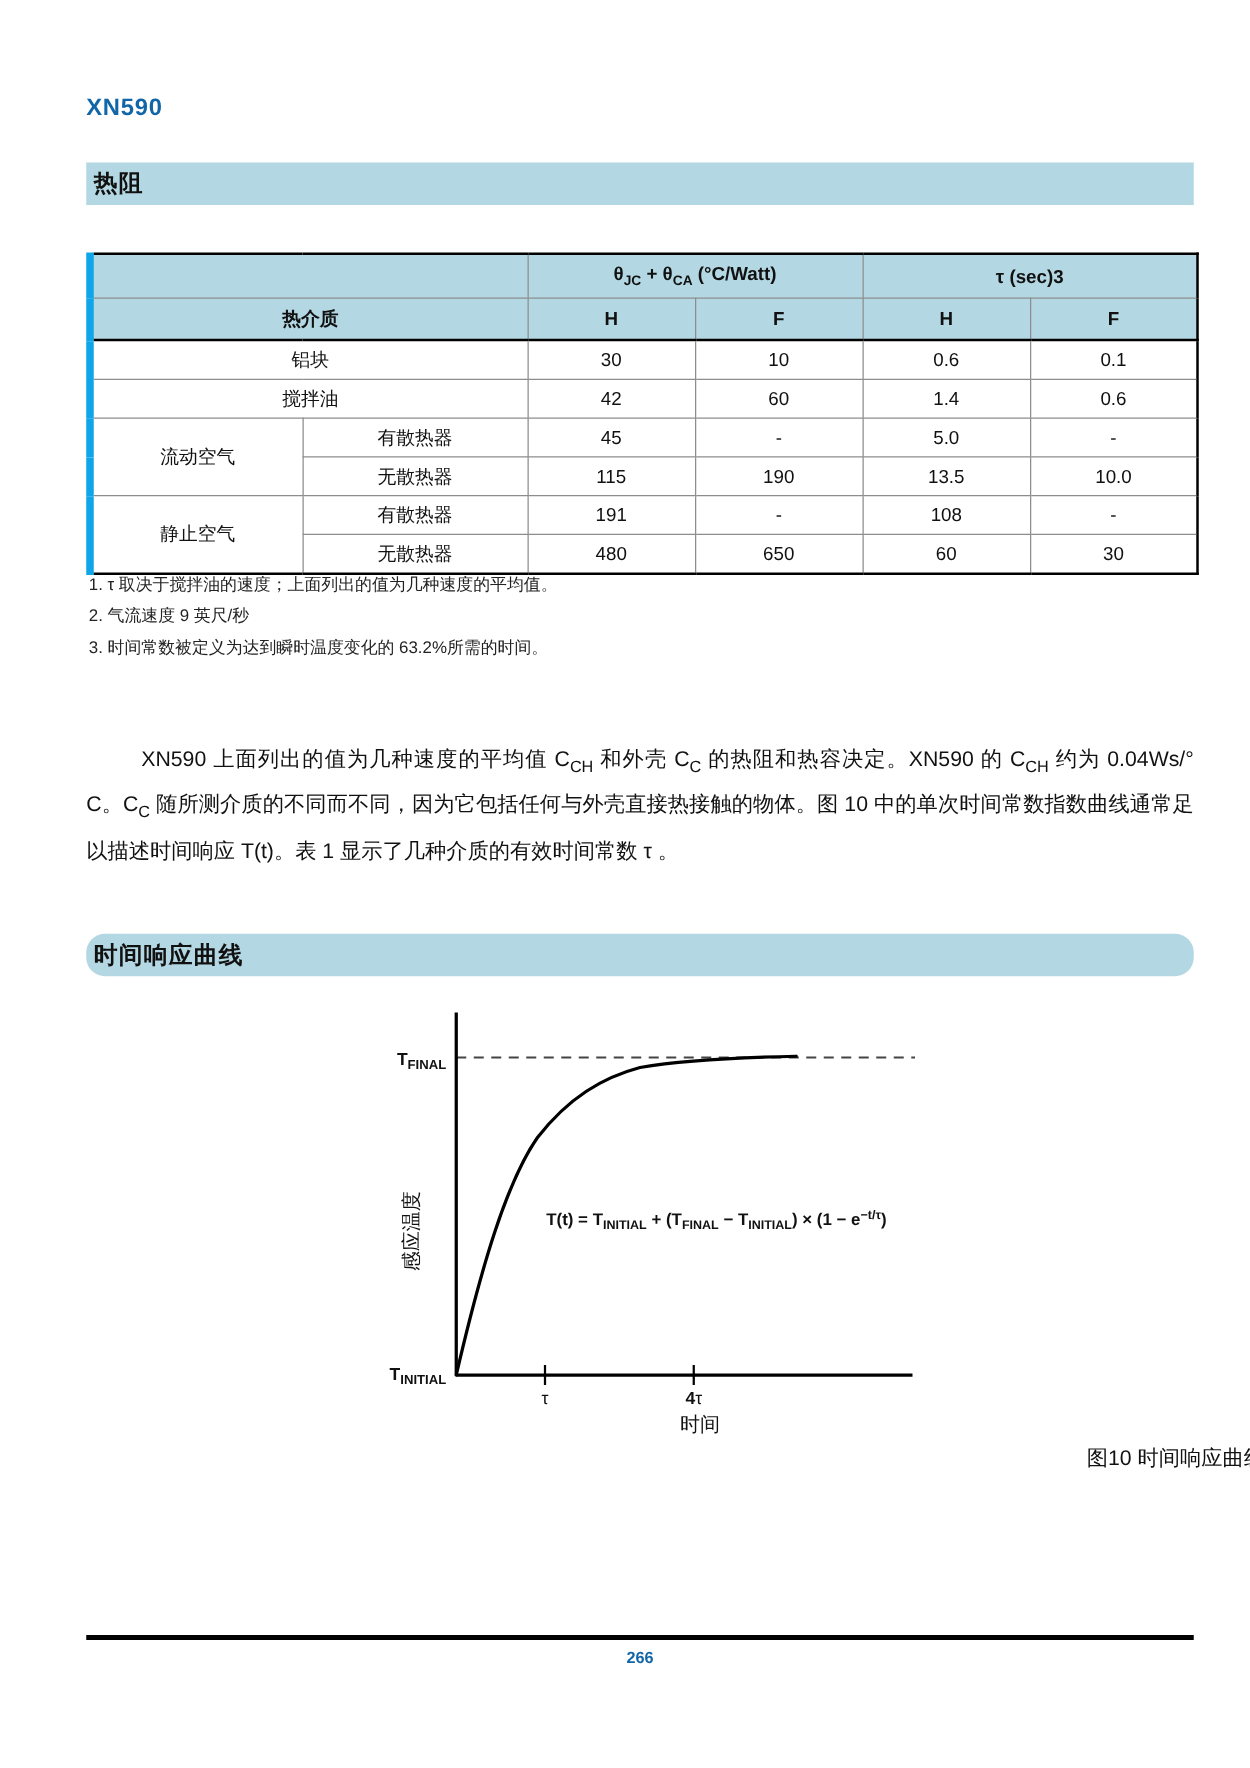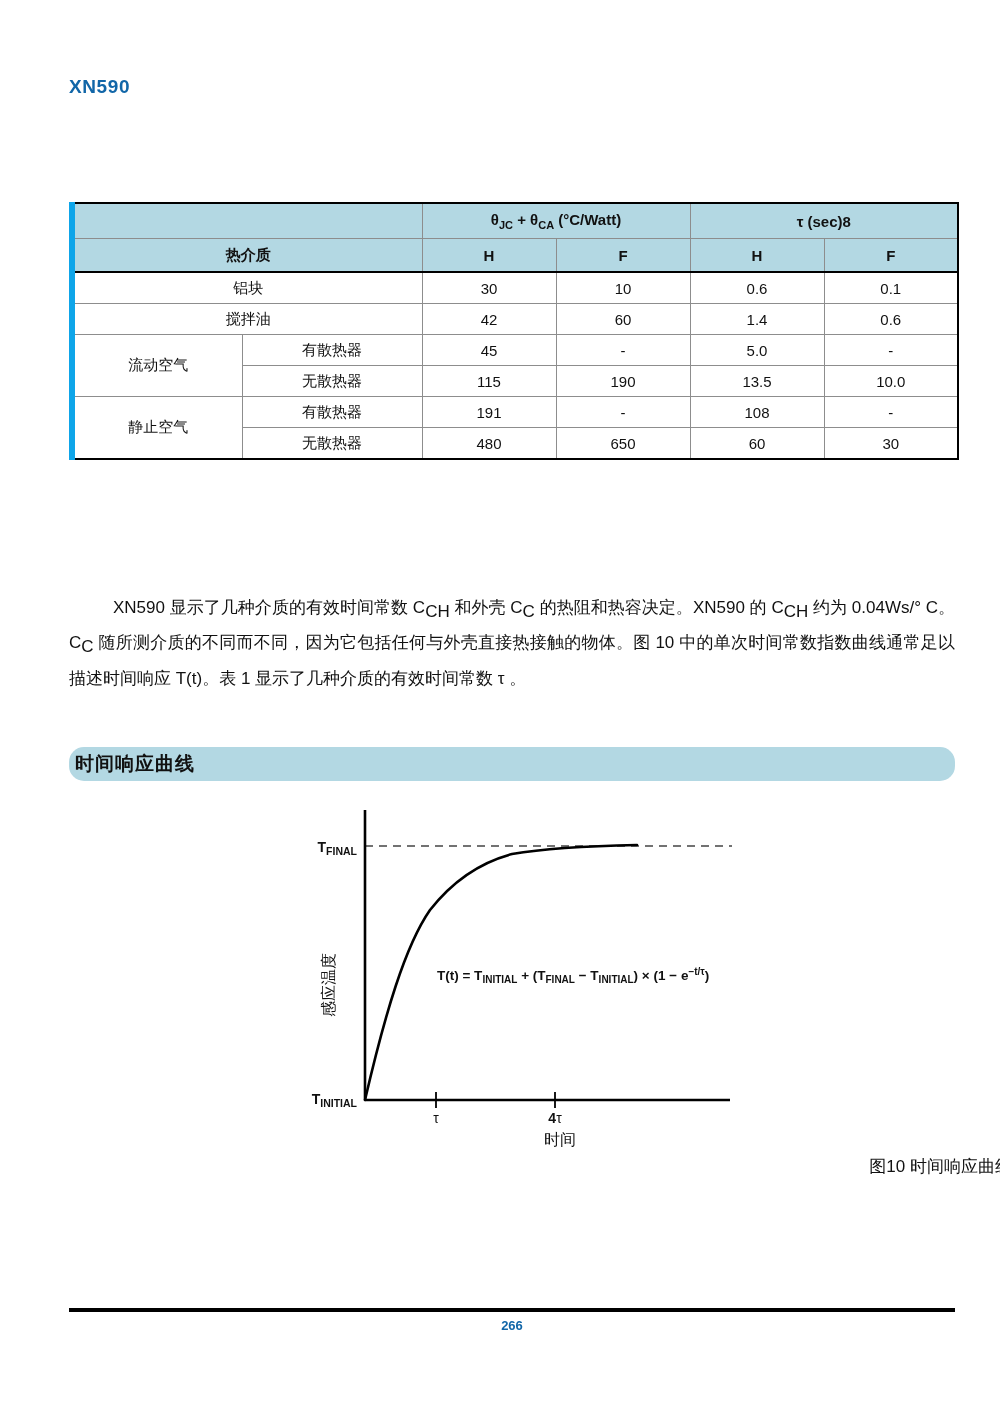--- a/index.html
+++ b/index.html
@@ -111,21 +111,21 @@
     position: absolute;
     left: 57px;
     top: 592px;
     width: 886px;
     font-size: 17px;
     line-height: 31px;
     color: #111111;
     text-align: justify;
     text-indent: 44px;
   }
-  .body-para .sb { font-size: 17px; vertical-align: sub; }
+  .body-para .sb { font-size: 13px; vertical-align: sub; }
 
   
   .figure {
     position: absolute;
     left: 0;
     top: 800px;
     width: 1000px;
     height: 400px;
   }
   .fig-caption {
@@ -158,38 +158,41 @@
     color: #1166a8;
   }
 </style>
 </head>
 <body>
 
 <div class="page">
 
   <div class="doc-title">XN590</div>
 
+  <div class="section-bar" id="bar-thermal">
+    <span class="section-title">热阻</span>
+  </div>
 
   <div class="table-wrap">
     <table class="rt">
       <colgroup>
         <col style="width:170px">
         <col style="width:180px">
         <col style="width:134px">
         <col style="width:134px">
         <col style="width:134px">
         <col style="width:134px">
       </colgroup>
       <thead>
         <tr class="hdr hdr-top">
           <td class="hdr lft-heavy blank-cell" colspan="2"></td>
           <td class="hdr" colspan="2">
             <span>θ<span class="sup">JC</span> + θ<span class="sup">CA</span> (°C/Watt)</span>
           </td>
-          <td class="hdr rgt-heavy" colspan="2">τ (sec)8</td>
+          <td class="hdr rgt-heavy" colspan="2">τ (sec)3</td>
         </tr>
         <tr class="hdr hdr-sub">
           <td class="hdr lft-heavy" colspan="2">热介质</td>
           <td class="hdr">H</td>
           <td class="hdr">F</td>
           <td class="hdr">H</td>
           <td class="hdr rgt-heavy">F</td>
         </tr>
       </thead>
       <tbody>
@@ -234,23 +237,28 @@
           <td>无散热器</td>
           <td>480</td>
           <td>650</td>
           <td>60</td>
           <td class="rgt-heavy">30</td>
         </tr>
       </tbody>
     </table>
   </div>
 
+  <div class="footnotes">
+    <div class="fn">1. τ 取决于搅拌油的速度；上面列出的值为几种速度的平均值。</div>
+    <div class="fn">2. 气流速度 9 英尺/秒</div>
+    <div class="fn">3. 时间常数被定义为达到瞬时温度变化的 63.2%所需的时间。</div>
+  </div>
 
   <div class="body-para">
-    <span>XN590 显示了几种介质的有效时间常数 C</span><span class="sb">CH</span><span> 和外壳 C</span><span class="sb">C</span><span> 的热阻和热容决定。XN590 的 C</span><span class="sb">CH</span><span> 约为 0.04Ws/° C。C</span><span class="sb">C</span><span> 随所测介质的不同而不同，因为它包括任何与外壳直接热接触的物体。图 10 中的单次时间常数指数曲线通常足以描述时间响应 T(t)。表 1 显示了几种介质的有效时间常数 τ 。</span>
+    <span>XN590 上面列出的值为几种速度的平均值 C</span><span class="sb">CH</span><span> 和外壳 C</span><span class="sb">C</span><span> 的热阻和热容决定。XN590 的 C</span><span class="sb">CH</span><span> 约为 0.04Ws/° C。C</span><span class="sb">C</span><span> 随所测介质的不同而不同，因为它包括任何与外壳直接热接触的物体。图 10 中的单次时间常数指数曲线通常足以描述时间响应 T(t)。表 1 显示了几种介质的有效时间常数 τ 。</span>
   </div>
 
   <div class="section-bar" id="bar-response">
     <span class="section-title">时间响应曲线</span>
   </div>
 
   <div class="figure">
     <svg width="1000" height="400" viewBox="0 0 1000 400">
 
       <line x1="353" y1="46" x2="720" y2="46" stroke="#444444" stroke-width="1.6" stroke-dasharray="8,6"></line>

